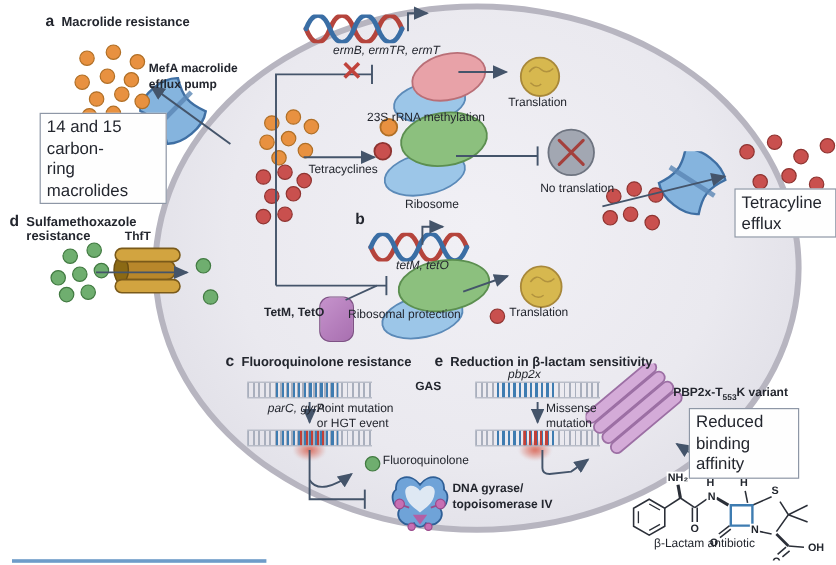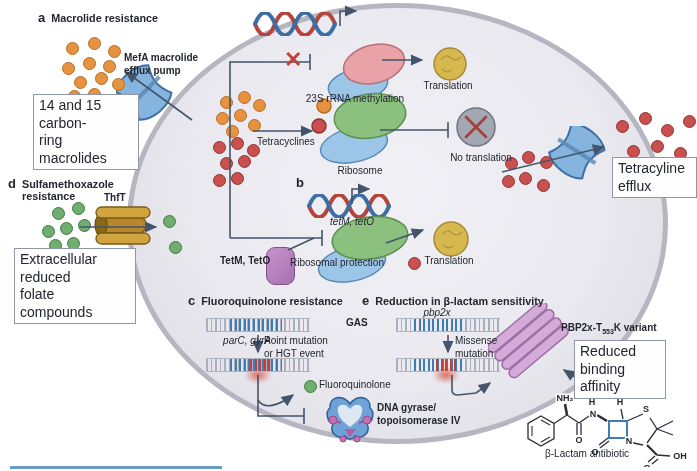--- a/index.html
+++ b/index.html
@@ -268,20 +268,21 @@
 
   <div class="head" style="left:38px;top:10px;">
     <span class="letter">a</span>
     <span class="htitle">Macrolide resistance</span>
   </div>
   <div class="lbl b" style="left:124px;top:52px;">MefA macrolide
 efflux pump</div>
   <div class="box" style="left:33px;top:94px;width:94px;">14 and 15 carbon-
 ring macrolides</div>
 
+  <div class="lbl i ctr" style="left:252px;top:37px;width:140px;">ermB, ermTR, ermT</div>
   <div class="lbl ctr" style="left:295px;top:93px;width:120px;">23S rRNA methylation</div>
   <div class="lbl ctr" style="left:412px;top:80px;width:72px;">Translation</div>
 
   <div class="lbl" style="left:257px;top:136px;">Tetracyclines</div>
   <div class="lbl ctr" style="left:320px;top:165px;width:80px;">Ribosome</div>
   <div class="lbl ctr" style="left:440px;top:152px;width:82px;">No translation</div>
 
   <div class="head" style="left:296px;top:175px;">
     <span class="letter">b</span>
   </div>
@@ -313,19 +314,17 @@
   <div class="box" style="left:574px;top:340px;width:80px;">Reduced binding
 affinity</div>
   <div class="lbl" style="left:545px;top:448px;">β-Lactam antibiotic</div>
 
   <div class="head" style="left:8px;top:176px;">
     <span class="letter">d</span>
     <span class="htitle" style="white-space:pre-line;">Sulfamethoxazole
 resistance</span>
   </div>
   <div class="lbl b" style="left:104px;top:192px;">ThfT</div>
-  <div class="box" style="left:14px;top:248px;width:110px;">Extracellular reduced
-folate compounds</div>
 
   <div class="box" style="left:612px;top:157px;">Tetracyline efflux</div>
 
   <div id="legend-line"></div>
 </div>
 
 </body></html>

